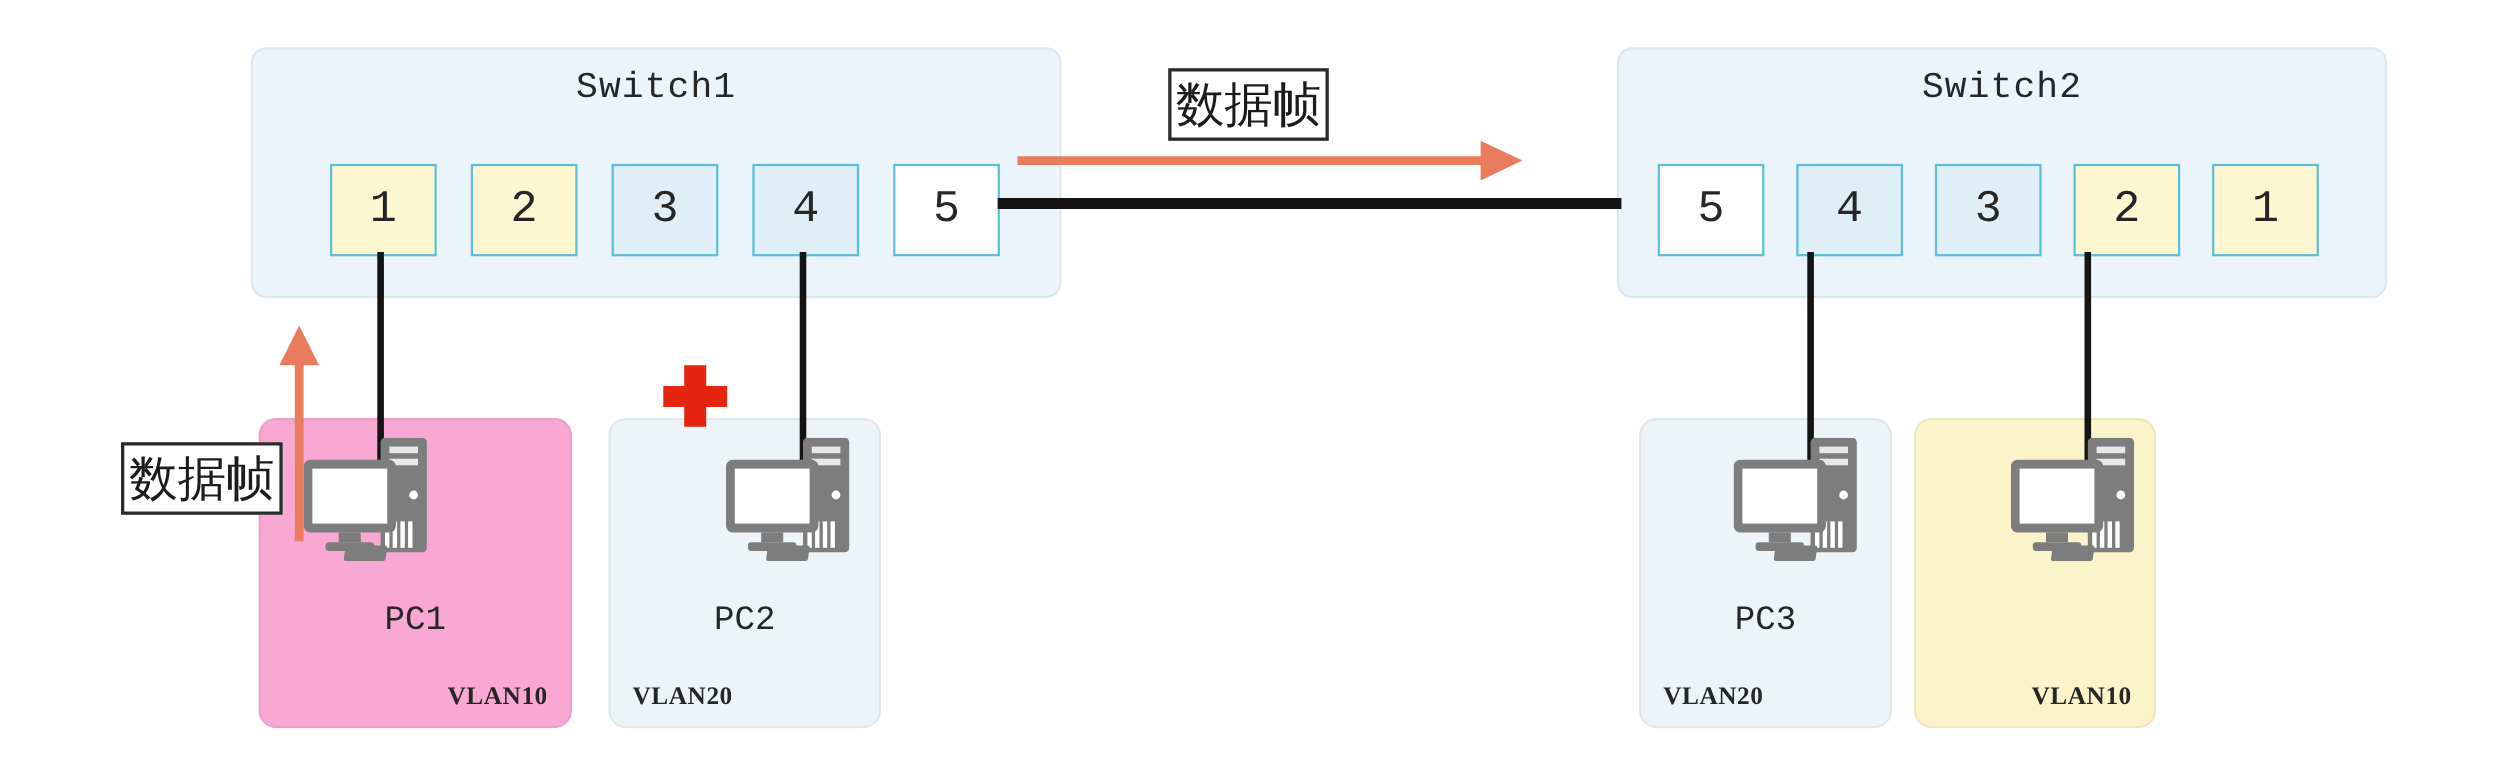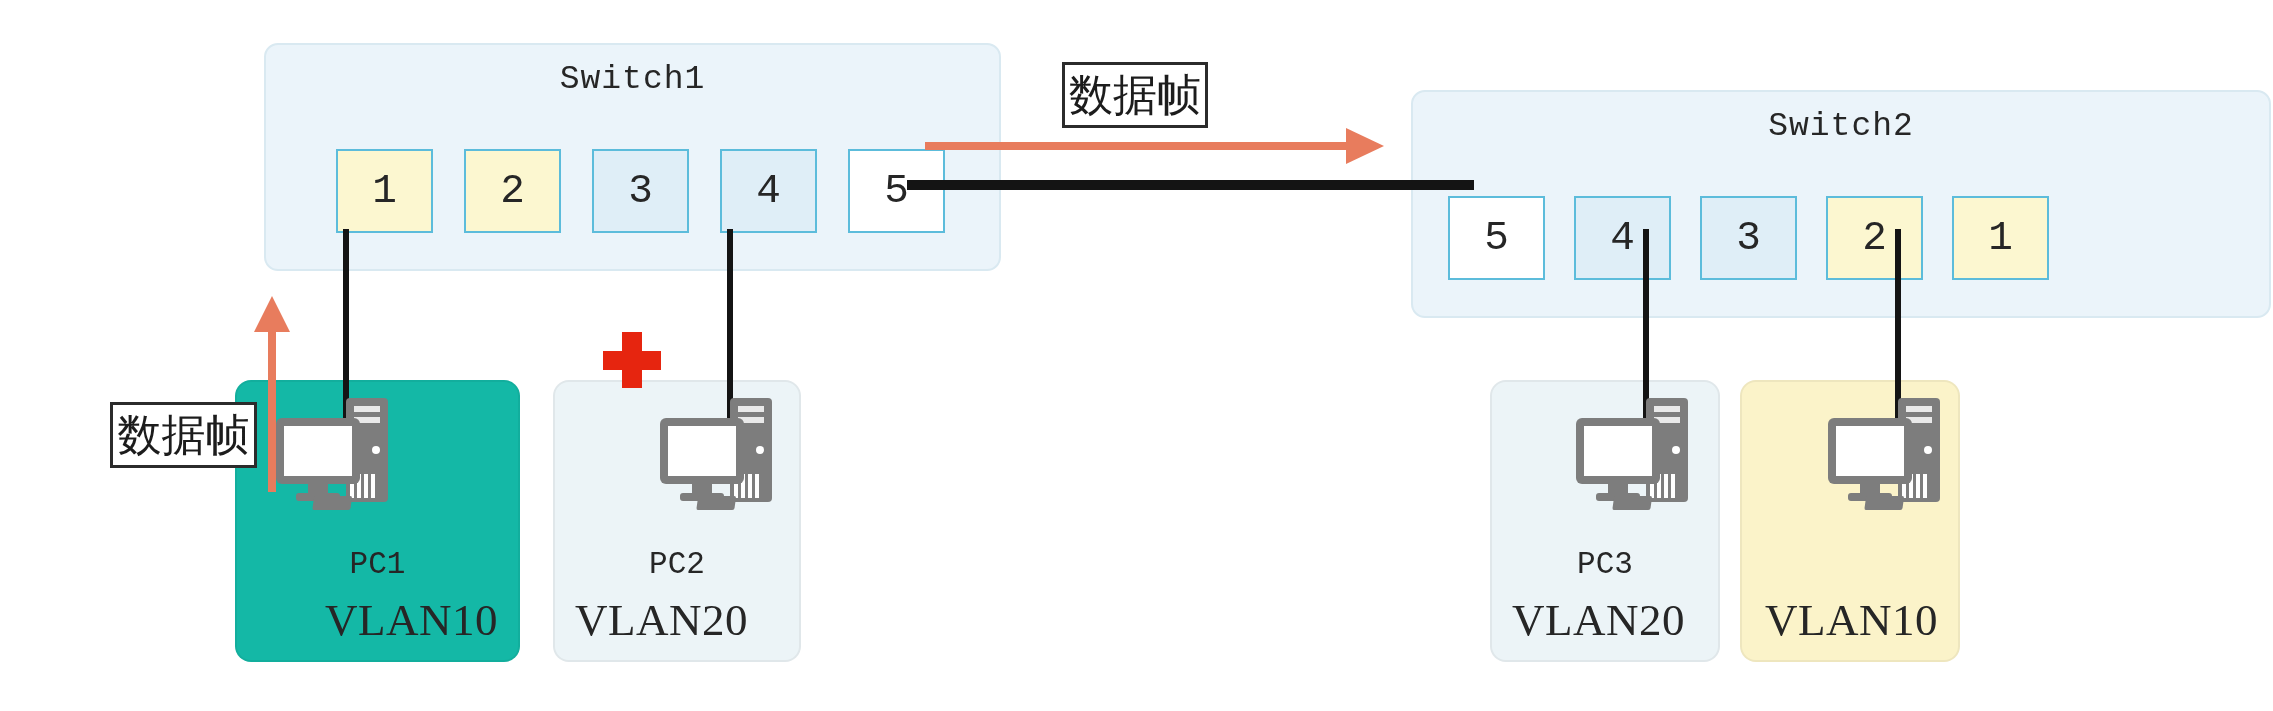--- a/index.html
+++ b/index.html
@@ -7,41 +7,41 @@
     --port-border:#5cbcdb;
     --wire:#141414; --arrow:#e87c5d; --blocked:#e6250f;
     --label-border:#2b2b2b; --text:#262626;
   }
   html,body{margin:0;padding:0;background:#fff;}
   #canvas{position:relative;width:2273px;height:711px;background:#fff;overflow:hidden;
           font-family:"Liberation Mono","DejaVu Sans Mono",monospace;color:var(--text);}
 
   .switch-box{position:absolute;top:43px;height:228px;background:var(--switch-fill);
               border:2px solid var(--switch-border);border-radius:14px;box-sizing:border-box;}
-  #switch1{left:228px;width:737px;margin-left:36px;}
-  #switch2{left:1411px;width:860px;margin-top:47px;}
+  #switch1{left:228px;width:737px;}
+  #switch2{left:1470px;width:700px;}
   .switch-title{position:absolute;top:16px;left:0;right:0;text-align:center;
                 font-size:33px;letter-spacing:1px;}
 
   .port{position:absolute;top:104px;width:97px;height:84px;box-sizing:border-box;
         border:2.5px solid var(--port-border);display:flex;align-items:center;justify-content:center;
         font-size:41px;}
   
   #s1p0{left:70px;} #s1p1{left:198px;} #s1p2{left:326px;} #s1p3{left:454px;} #s1p4{left:582px;}
   
   #s2p0{left:35px;} #s2p1{left:161px;} #s2p2{left:287px;} #s2p3{left:413px;} #s2p4{left:539px;}
 
   .pc-card{position:absolute;top:380px;height:282px;border-radius:16px;box-sizing:border-box;
            border:2px solid rgba(0,0,0,0.05);}
   #pc1{left:235px;width:285px;}
   #pc2{left:553px;width:248px;}
   #pc3{left:1490px;width:230px;}
   #pc4{left:1740px;width:220px;}
   .pc-name{position:absolute;bottom:78px;left:0;right:0;text-align:center;font-size:31px;}
-  .pc-vlan{position:absolute;bottom:14px;font-size:45px;font-weight:normal;
+  .pc-vlan{position:absolute;bottom:14px;font-size:23px;font-weight:bold;
            font-family:"Liberation Serif","DejaVu Serif",serif;letter-spacing:0.5px;}
   .vlan-left .pc-vlan{left:20px;} .vlan-right .pc-vlan{right:20px;}
 
   .pc-icon{position:absolute;top:398px;width:124px;height:118px;}
   #pcicon1{left:276px;} #pcicon2{left:660px;} #pcicon3{left:1576px;} #pcicon4{left:1828px;}
 
   .frame-label{position:absolute;background:#fff;border:3px solid var(--label-border);
                box-sizing:border-box;display:flex;align-items:center;justify-content:center;
                font-size:44px;font-family:"Liberation Sans","DejaVu Sans",sans-serif;color:#1c1c1c;}
   #frame-label-top{left:1062px;top:62px;width:146px;height:66px;}
@@ -85,21 +85,21 @@
         <span>3</span>
       </div>
     <div class="port" id="s2p3" style="background: rgb(252, 247, 208);">
         <span>2</span>
       </div>
     <div class="port" id="s2p4" style="background: rgb(252, 247, 208);">
         <span>1</span>
       </div>
   </div>
 
-  <div class="pc-card vlan-right" id="pc1" style="background: #14b8a6;">
+  <div class="pc-card vlan-right" id="pc1" style="background: #f9a8d4;">
     <div class="pc-name">PC1</div>
     <div class="pc-vlan">VLAN10</div>
   </div>
   <div class="pc-card vlan-left" id="pc2" style="background: rgb(236, 244, 247);">
     <div class="pc-name">PC2</div>
     <div class="pc-vlan">VLAN20</div>
   </div>
   <div class="pc-card vlan-left" id="pc3" style="background: rgb(236, 244, 247);">
     <div class="pc-name">PC3</div>
     <div class="pc-vlan">VLAN20</div>

